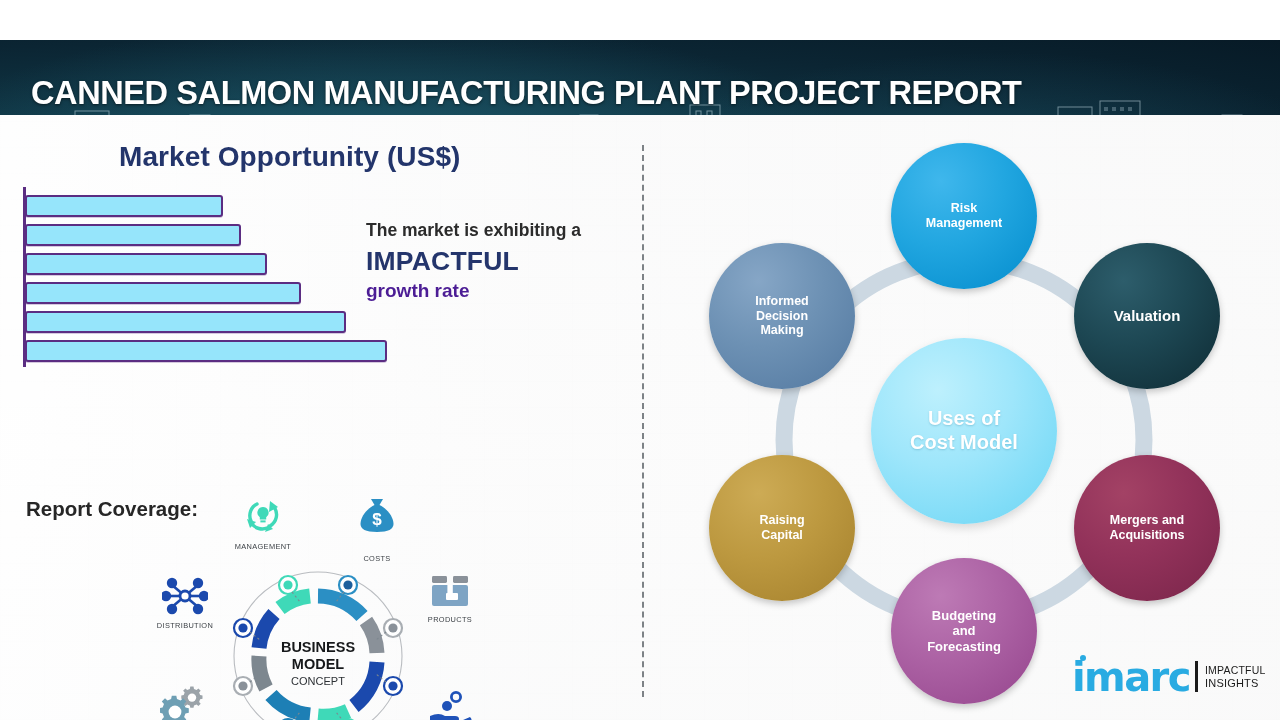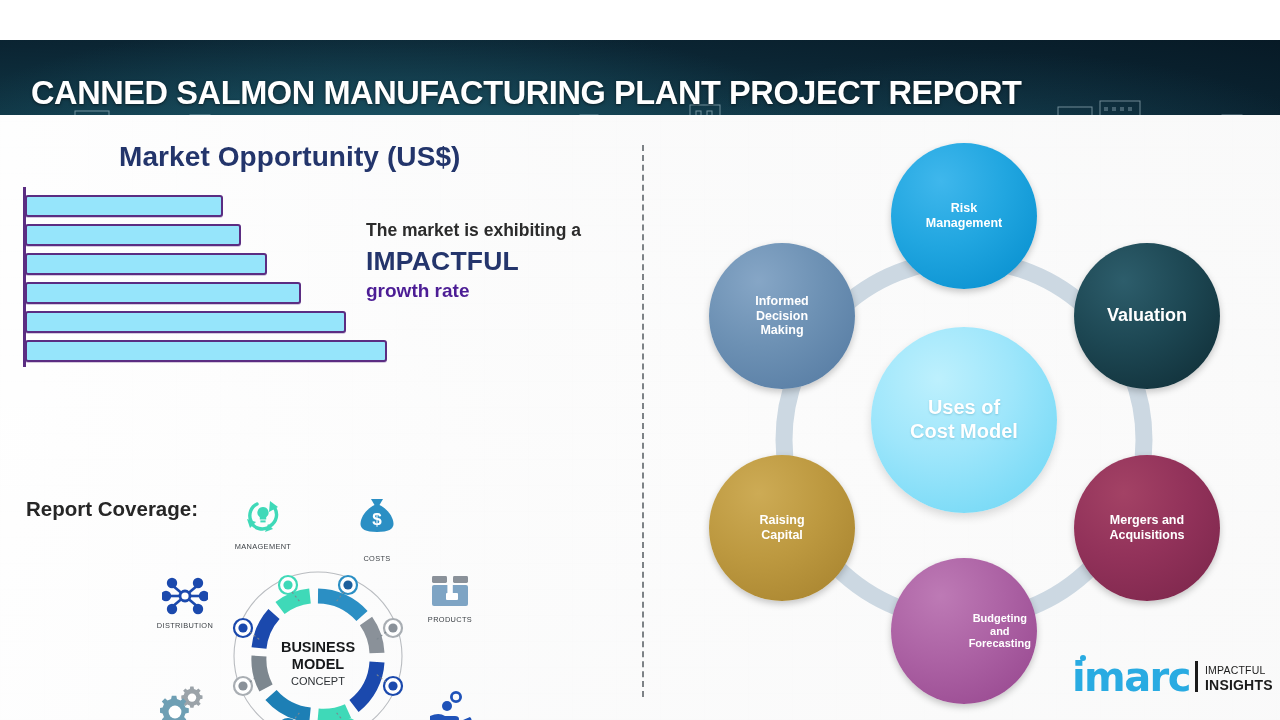--- a/index.html
+++ b/index.html
@@ -104,47 +104,46 @@
   .node {
     position: absolute; border-radius: 50%;
     display: flex; align-items: center; justify-content: center;
     text-align: center; color: #ffffff;
     font-weight: 700; line-height: 1.18;
     box-shadow: 0 3px 7px rgba(0,0,0,.22);
   }
   .node-label { display: block; padding: 0 6px; }
 
   #node-center {
-    left: 871px; top: 327px; width: 186px; height: 186px;
+    left: 871px; top: 338px; width: 186px; height: 186px;
     background: radial-gradient(circle at 36% 28%, #bdf0fd 0%, #9ee6fb 42%, #7fdcf7 75%, #6fd2ef 100%);
     font-size: 20px; font-weight: 600; color: #ffffff;
     text-shadow: 0 1px 2px rgba(60,140,170,.35);
     box-shadow: 0 4px 10px rgba(0,0,0,.14);
   }
   #node-risk {
     left: 891px; top: 143px; width: 146px; height: 146px;
     background: radial-gradient(circle at 34% 26%, #3fb7ec 0%, #21a6e0 45%, #0f96d4 78%, #0e8cc6 100%);
     font-size: 12.5px;
   }
   #node-valuation {
     left: 1074px; top: 243px; width: 146px; height: 146px;
     background: radial-gradient(circle at 34% 26%, #2d5d6b 0%, #1d4753 45%, #143640 78%, #10303a 100%);
-    font-size: 18px;
+    font-size: 15px;
   }
   #node-mergers {
     left: 1074px; top: 455px; width: 146px; height: 146px;
     background: radial-gradient(circle at 34% 26%, #a34265 0%, #92325a 45%, #832a50 78%, #7b2549 100%);
     font-size: 12.5px;
   }
   #node-budgeting {
     left: 891px; top: 558px; width: 146px; height: 146px;
     background: radial-gradient(circle at 34% 26%, #b munch 0%, #a55ba0 45%, #9c4f96 78%, #94498e 100%);
     background: radial-gradient(circle at 34% 26%, #bd7ab5 0%, #ac62a4 45%, #9e5096 78%, #96488e 100%);
-    font-size: 11px;
-    justify-content: flex-end;
+    font-size: 13px;
   }
   #node-raising {
     left: 709px; top: 455px; width: 146px; height: 146px;
     background: radial-gradient(circle at 34% 26%, #cdab55 0%, #bd9940 45%, #ae8a34 78%, #a5822f 100%);
     font-size: 12.5px;
   }
   #node-informed {
     left: 709px; top: 243px; width: 146px; height: 146px;
     background: radial-gradient(circle at 34% 26%, #86a6c6 0%, #6d91b4 45%, #5d82a8 78%, #567ba1 100%);
     font-size: 12.5px;
@@ -157,21 +156,21 @@
     font-size: 40px; font-weight: 700; color: #29abe2;
     letter-spacing: -1.6px; line-height: 1;
     font-family: "DejaVu Sans", sans-serif;
   }
   #imarc-dot {
     position: absolute; left: 8px; top: 0px; width: 6px; height: 6px;
     background: #29abe2; border-radius: 50%;
   }
   #imarc-bar { position: absolute; left: 123px; top: 6px; width: 3px; height: 31px; background: #1b1b1b; }
   #imarc-tag1 { position: absolute; left: 133px; top: 9px; font-size: 10.5px; font-weight: 400; color: #1b1b1b; letter-spacing: .2px; }
-  #imarc-tag2 { position: absolute; left: 133px; top: 22px; font-size: 14px; font-weight: 700; color: #1b1b1b; letter-spacing: .2px; }
+  #imarc-tag2 { position: absolute; left: 133px; top: 22px; font-size: 11px; font-weight: 400; color: #1b1b1b; letter-spacing: .2px; }
 </style>
 </head>
 <body>
 
 <div id="slide">
 
   <div id="header">
     <div id="header-sky"></div>
     <svg id="skyline" viewBox="0 0 1280 58" preserveAspectRatio="none">
       <g fill="none" stroke="#cfe6ee" stroke-width="1">

